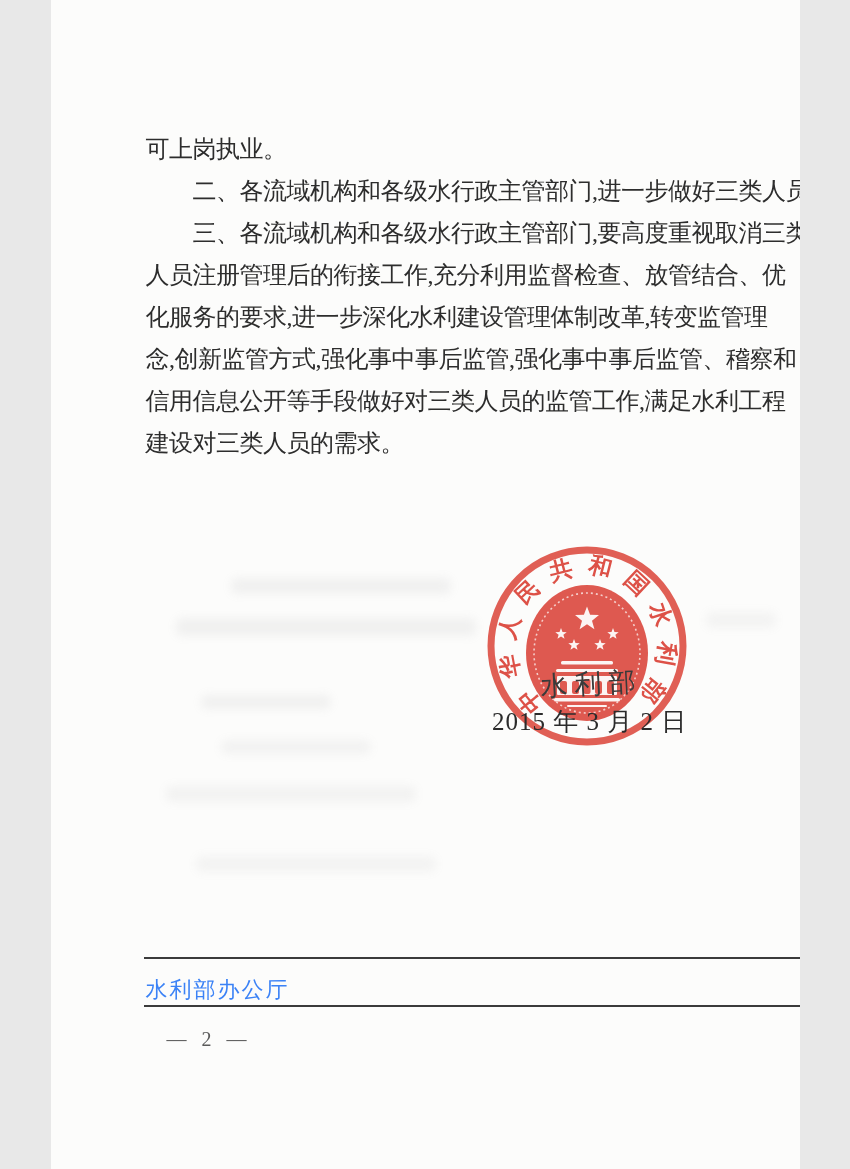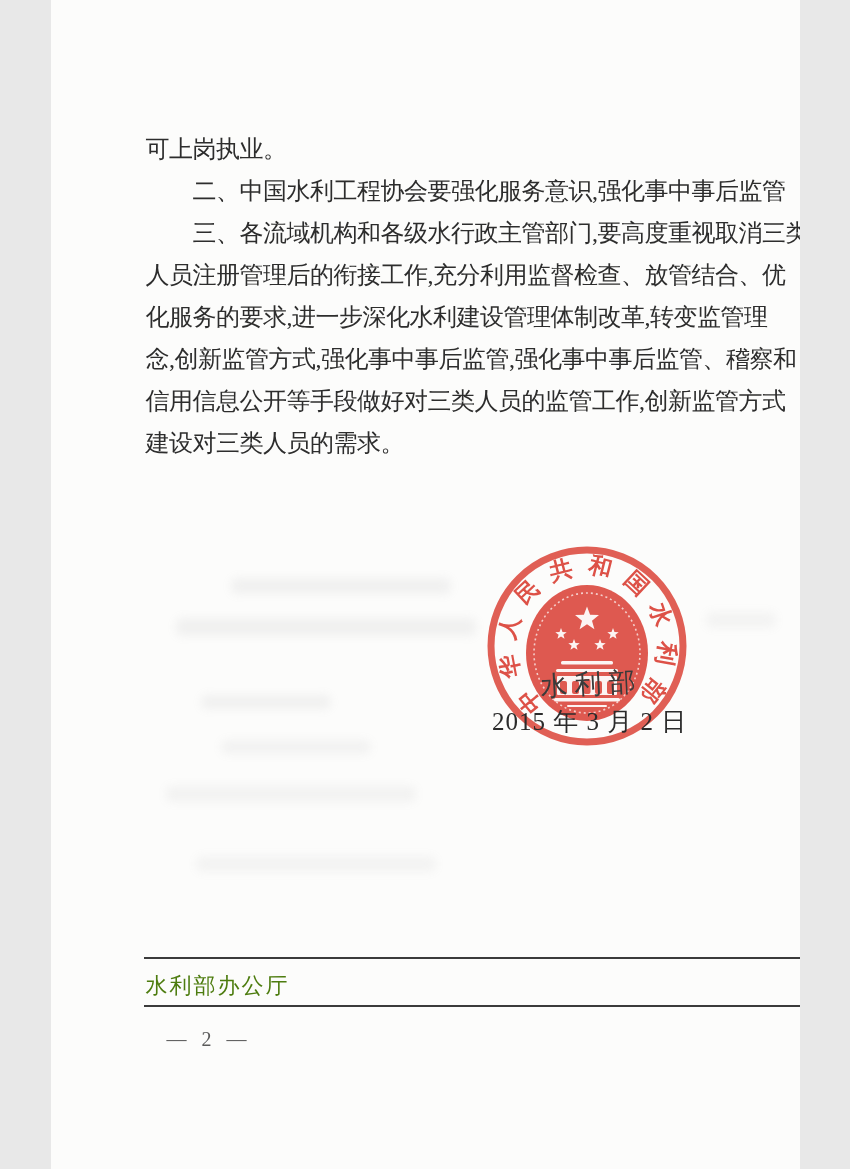--- a/index.html
+++ b/index.html
@@ -38,43 +38,43 @@
   }
   .seal-date{
     position:absolute;left:437px;top:705px;width:204px;
     text-align:center;font-size:25px;letter-spacing:1px;
     color:#2b2b2b;white-space:nowrap;
   }
   
   .footer{
     position:absolute;left:93px;top:957px;width:664px;height:50px;
     border-top:2px solid #3b3b3b;border-bottom:2px solid #3b3b3b;
-    display:flex;justify-content:space-between;align-items:flex-start;
-    font-size:22px;color:#4d7c0f;padding:12px 2px;box-sizing:border-box;
+    display:flex;justify-content:space-between;align-items:flex-end;
+    font-size:22px;color:#3b82f6;padding:0 2px;box-sizing:border-box;
   }
   .footer .issuer{letter-spacing:2px;}
   .footer .printinfo{letter-spacing:1px;}
   .page-num{
     position:absolute;left:116px;top:1028px;
     font-size:20px;color:#5a5a5a;letter-spacing:5px;white-space:nowrap;
   }
 </style>
 </head>
 <body>
 
 <div class="page">
 
   <div class="doc-text">
     <div class="doc-line">可上岗执业。</div>
-    <div class="doc-line indent">二、中国水利工程协会要强化服务意识,强化事中事后监管</div>
+    <div class="doc-line indent">二、各流域机构和各级水行政主管部门,进一步做好三类人员</div>
     <div class="doc-line indent">三、各流域机构和各级水行政主管部门,要高度重视取消三类</div>
     <div class="doc-line">人员注册管理后的衔接工作,充分利用监督检查、放管结合、优</div>
     <div class="doc-line">化服务的要求,进一步深化水利建设管理体制改革,转变监管理</div>
     <div class="doc-line">念,创新监管方式,强化事中事后监管,强化事中事后监管、稽察和</div>
-    <div class="doc-line">信用信息公开等手段做好对三类人员的监管工作,创新监管方式</div>
+    <div class="doc-line">信用信息公开等手段做好对三类人员的监管工作,满足水利工程</div>
     <div class="doc-line">建设对三类人员的需求。</div>
   </div>
 
   <div class="smudge" style="left:180px;top:578px;width:220px;height:16px;"></div>
   <div class="smudge" style="left:125px;top:618px;width:300px;height:18px;"></div>
   <div class="smudge" style="left:655px;top:612px;width:70px;height:16px;opacity:.09;"></div>
   <div class="smudge" style="left:150px;top:695px;width:130px;height:14px;"></div>
   <div class="smudge" style="left:170px;top:740px;width:150px;height:14px;opacity:.10;"></div>
   <div class="smudge" style="left:115px;top:786px;width:250px;height:16px;opacity:.10;"></div>
   <div class="smudge" style="left:145px;top:856px;width:240px;height:16px;opacity:.09;"></div>

